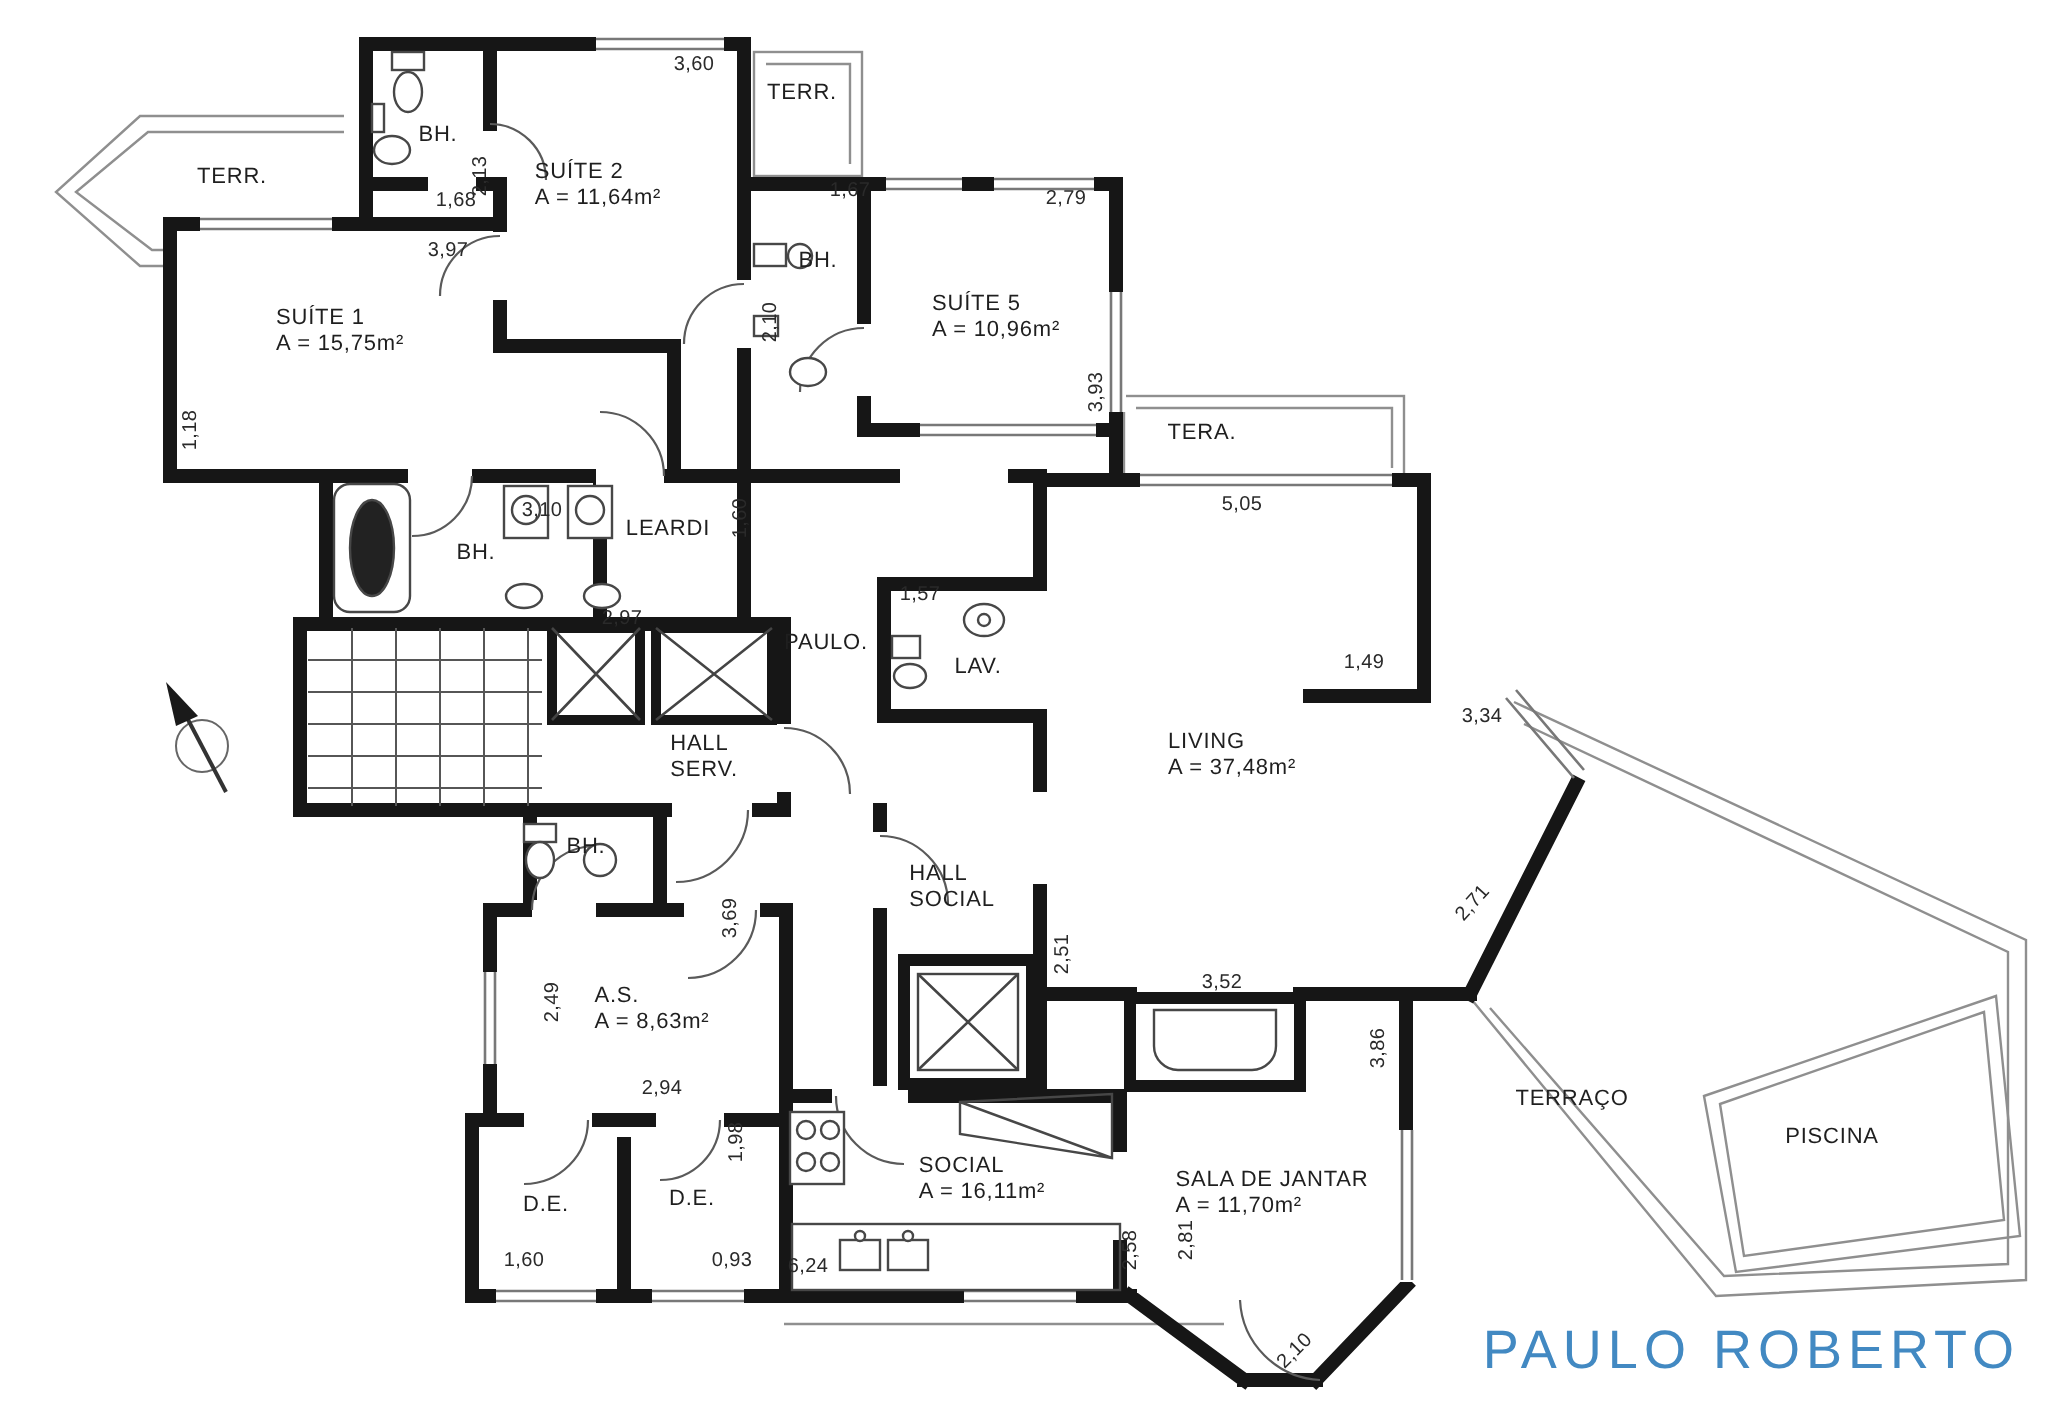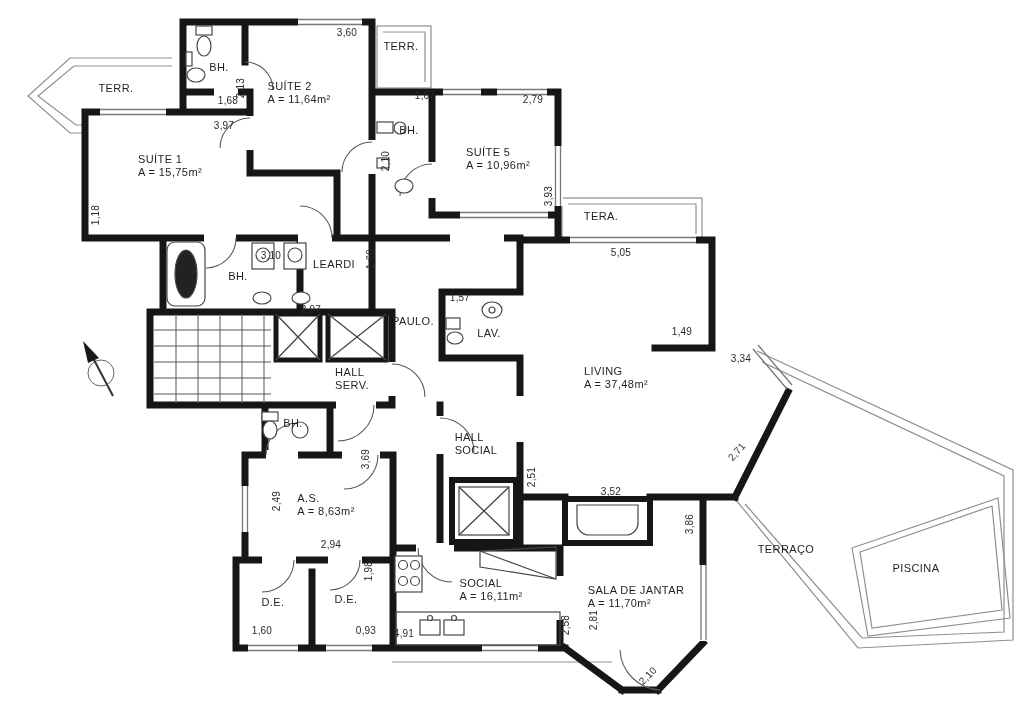--- a/index.html
+++ b/index.html
@@ -282,21 +282,22 @@
   <span class="lbl dim d48" style="left:737px;top:452px">2,71</span>
   <span class="lbl dim" style="left:611px;top:492px">3,52</span>
   <span class="lbl dim v" style="left:690px;top:524px">3,86</span>
   <span class="lbl dim v" style="left:532px;top:477px">2,51</span>
   <span class="lbl dim v" style="left:366px;top:459px">3,69</span>
   <span class="lbl dim v" style="left:277px;top:501px">2,49</span>
   <span class="lbl dim" style="left:331px;top:545px">2,94</span>
   <span class="lbl dim v" style="left:369px;top:571px">1,98</span>
   <span class="lbl dim" style="left:262px;top:631px">1,60</span>
   <span class="lbl dim" style="left:366px;top:631px">0,93</span>
-  <span class="lbl dim" style="left:404px;top:634px">4,91</span>
+  <span class="lbl dim" style="left:404px;top:634px">6,24</span>
   <span class="lbl dim v" style="left:566px;top:625px">2,58</span>
   <span class="lbl dim v" style="left:594px;top:620px">2,81</span>
   <span class="lbl dim d45" style="left:648px;top:676px">2,10</span>
 
   <div class="logo">
+    <div class="logo-top">PAULO ROBERTO</div>
   </div>
 
 </div>
 
 </body></html>

